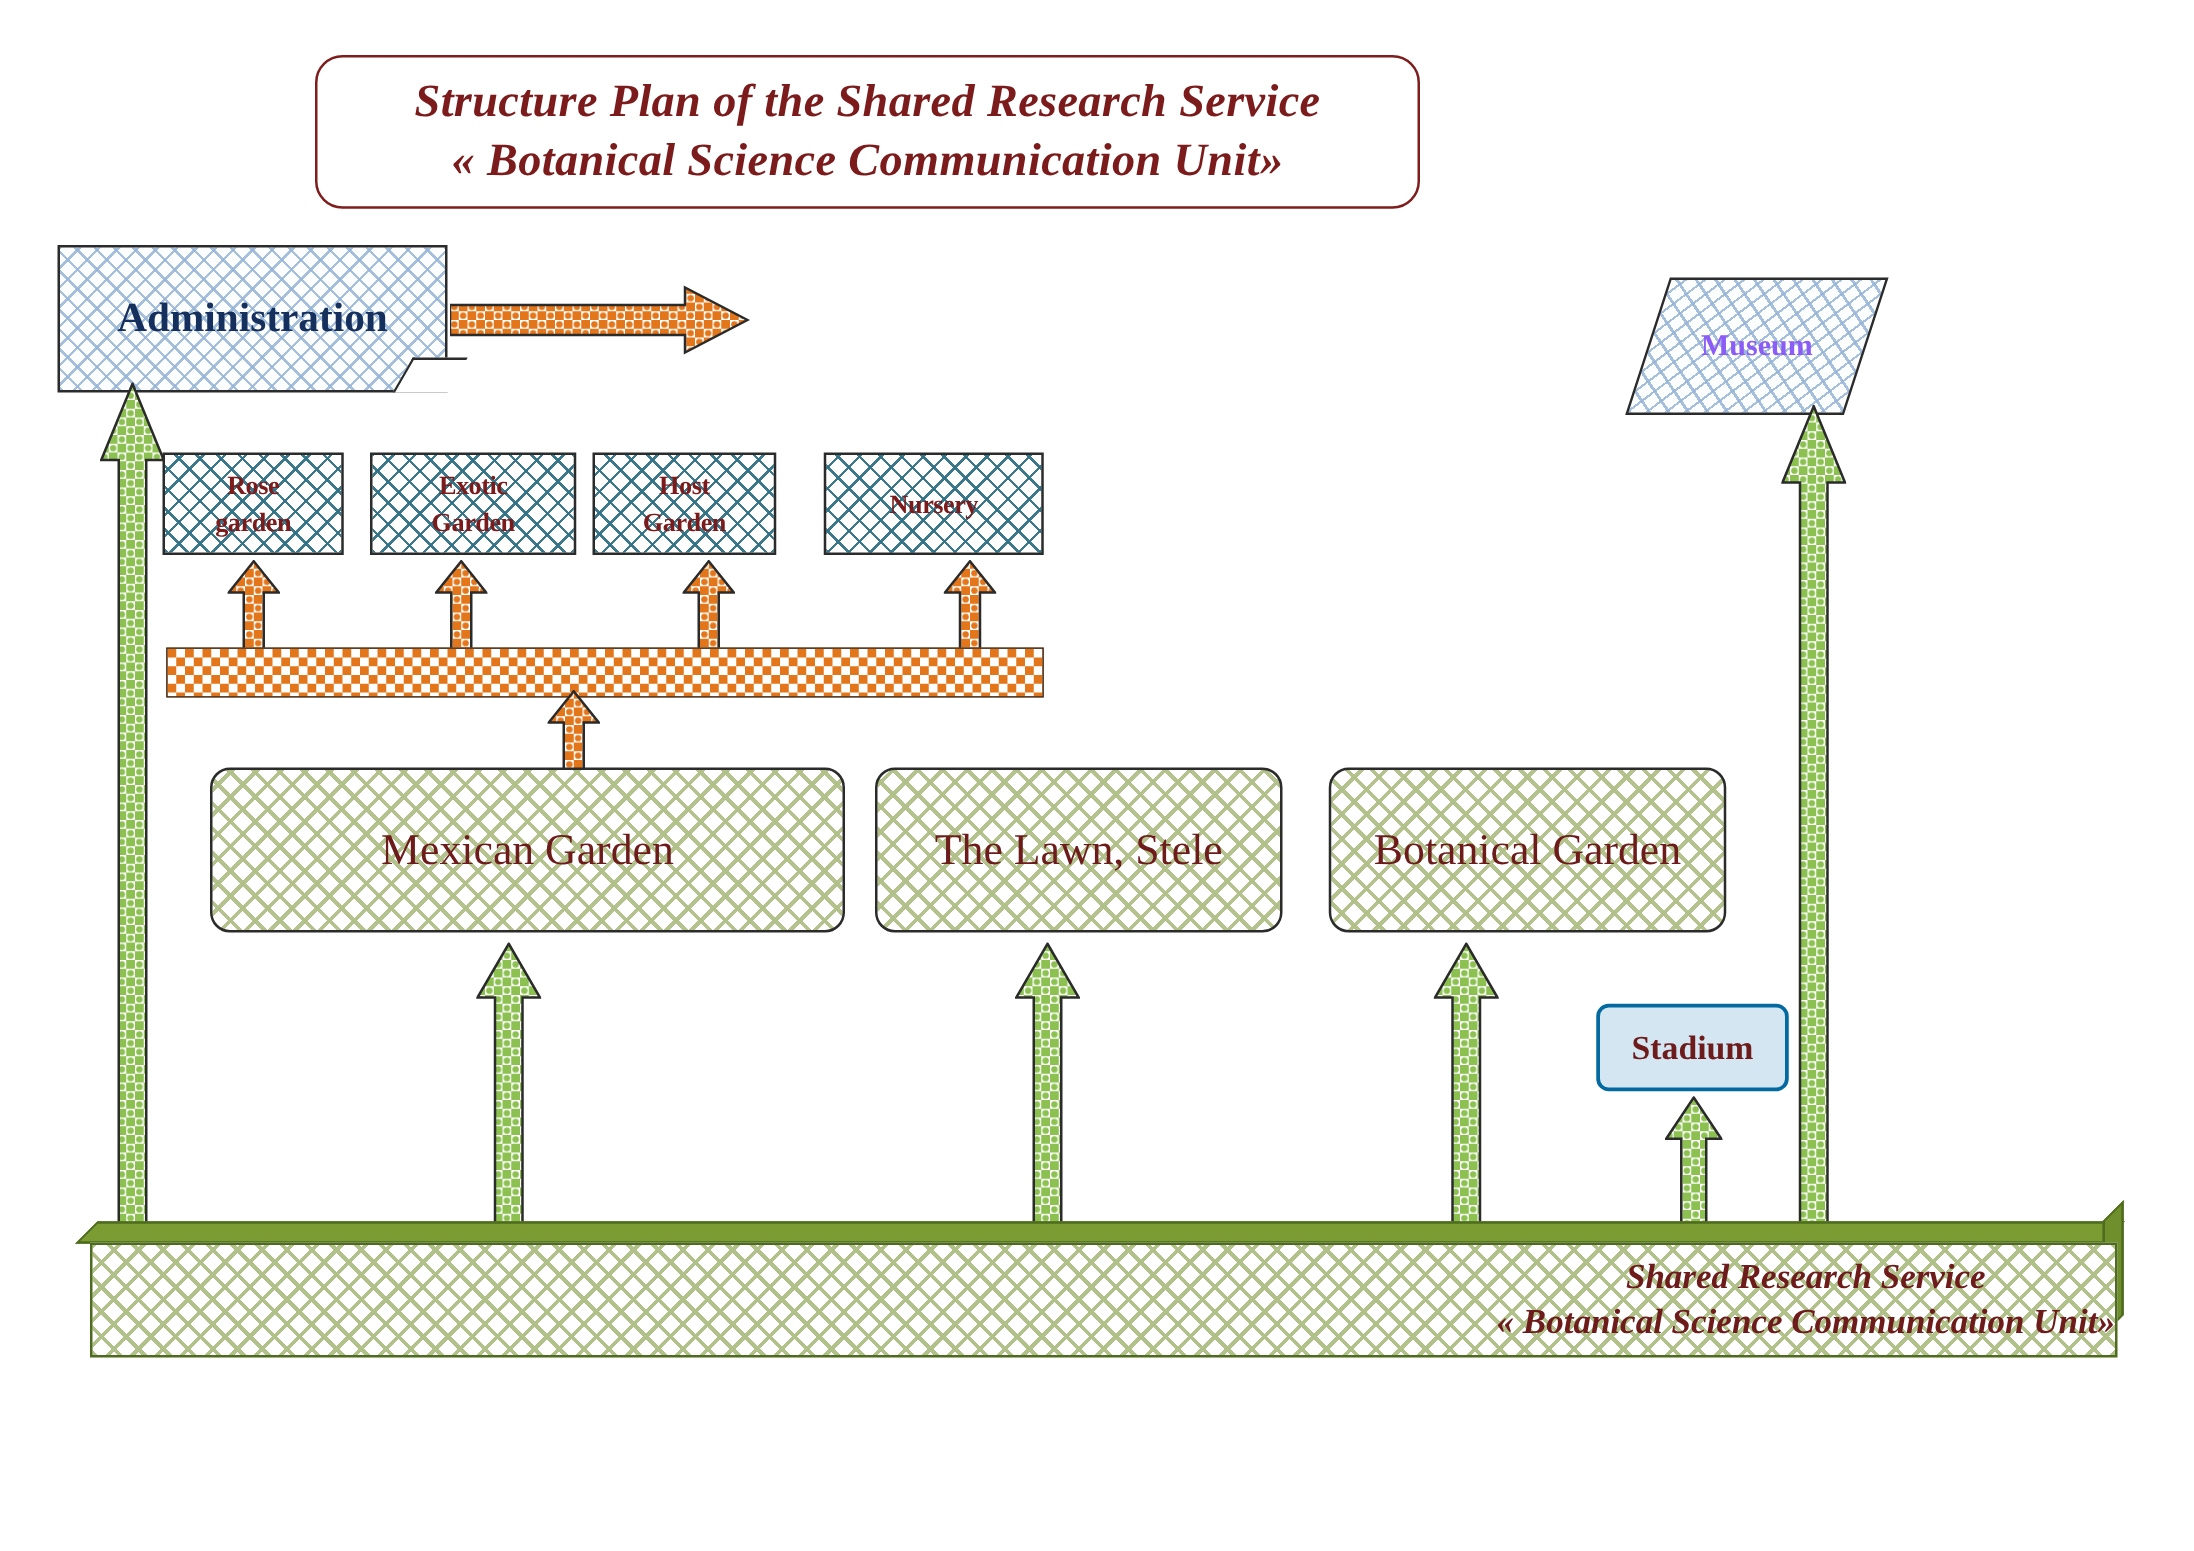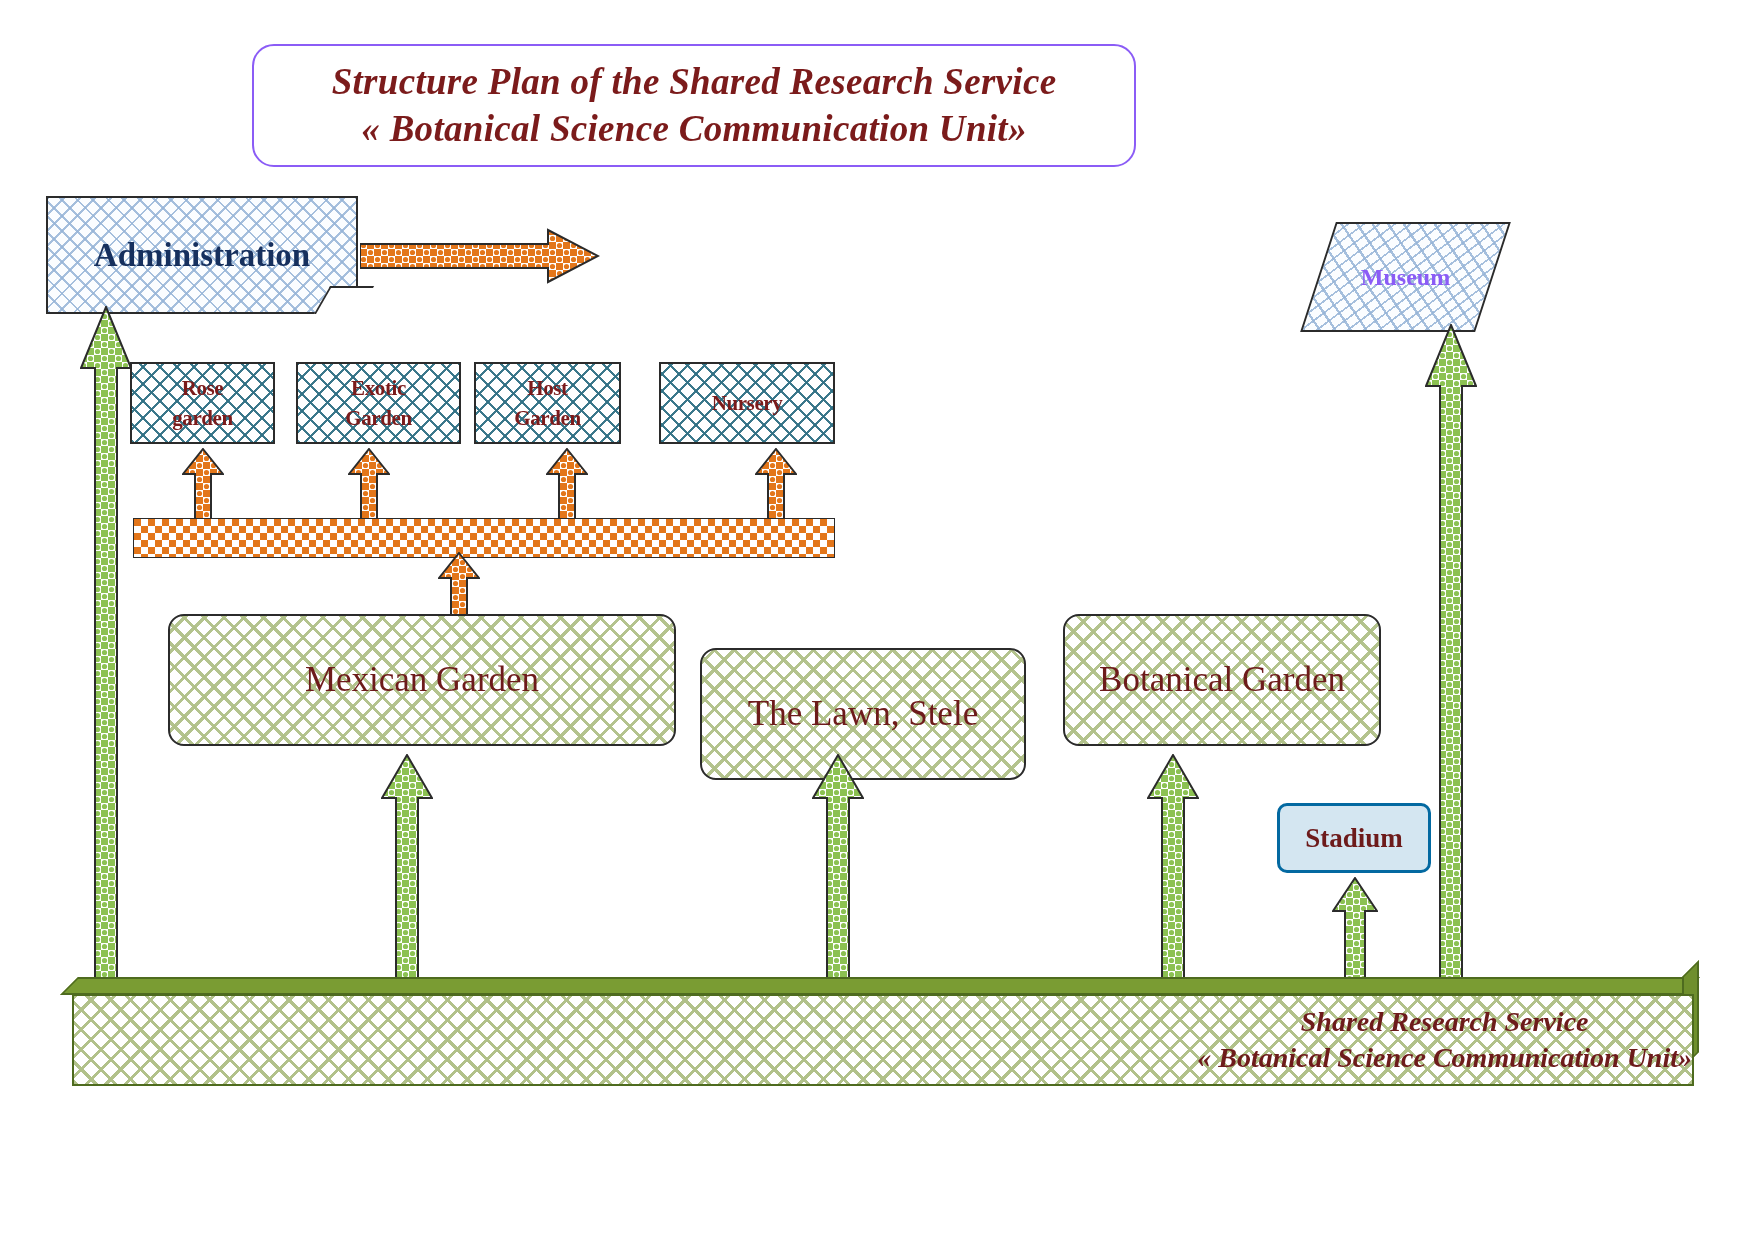--- a/index.html
+++ b/index.html
@@ -16,21 +16,21 @@
     font-family: "Liberation Serif", "DejaVu Serif", serif;
   }
 
   
   #title-box {
     position: absolute;
     left: 252px;
     top: 44px;
     width: 884px;
     height: 123px;
-    border: 2px solid #8b5cf6;
+    border: 2px solid #7f1d1d;
     border-radius: 22px;
     background: #ffffff;
     display: flex;
     align-items: center;
     justify-content: center;
     box-sizing: border-box;
   }
   #title-text {
     text-align: center;
     color: #7b1b1b;
@@ -323,21 +323,21 @@
 
   <div class="arrow" style="left:438px; top:552px;">
     <svg width="42" height="68" viewBox="0 0 42 68">
       <polygon points="21,1 41,26 29,26 29,67 13,67 13,26 1,26" class="pat-orange" stroke="#2b2b2b" stroke-width="2"></polygon>
     </svg>
   </div>
 
   <div class="node bigbox" style="left:168px; top:614px; width:508px; height:132px;">
     <span class="lbl">Mexican Garden</span>
   </div>
-  <div class="node bigbox" style="left:700px; top:648px; width:326px; height:132px;">
+  <div class="node bigbox" style="left:700px; top:614px; width:326px; height:132px;">
     <span class="lbl">The Lawn, Stele</span>
   </div>
   <div class="node bigbox" style="left:1063px; top:614px; width:318px; height:132px;">
     <span class="lbl">Botanical Garden</span>
   </div>
 
   <div class="node" id="stadium" style="left:1277px; top:803px; width:154px; height:70px;">
     <span class="lbl">Stadium</span>
   </div>
 

